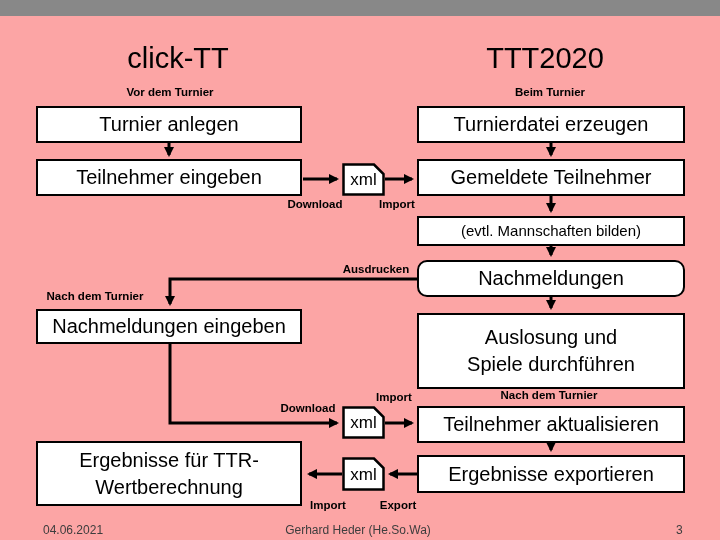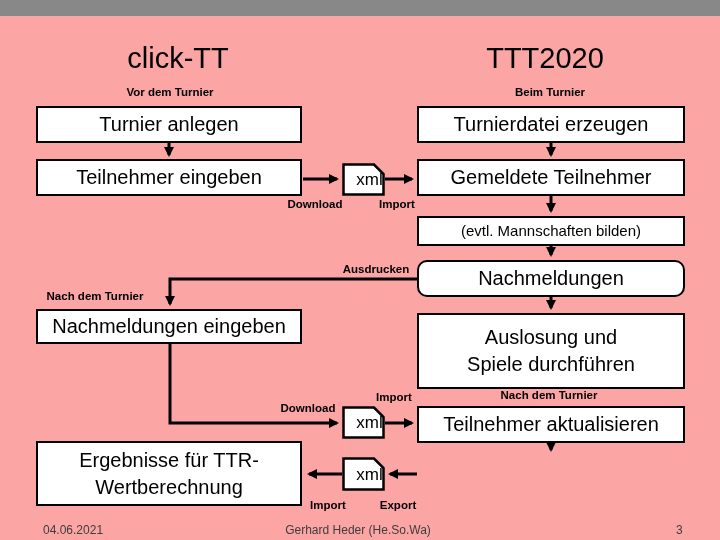--- a/index.html
+++ b/index.html
@@ -17,21 +17,21 @@
     font-size:20px;line-height:1.35;text-align:center;
   }
   .box.small{font-size:15px;font-weight:400;}
   .box span{display:block;white-space:nowrap;}
   .flow-label{font-size:11.5px;font-weight:700;white-space:nowrap;transform:translate(-50%,-50%);}
   .xml-shape{position:absolute;}
   .xml-shape svg{position:absolute;left:0;top:0;}
   .xml-text{
     position:absolute;left:0;top:0;width:100%;height:100%;
     display:flex;align-items:center;justify-content:center;
-    font-size:17px;line-height:1;padding-left:6px;
+    font-size:17px;line-height:1;
   }
   .footer-text{font-size:12px;color:#3d3d3d;white-space:nowrap;}
   #connectors{position:absolute;left:0;top:0;}
 </style>
 </head>
 <body>
 
 <div id="slide">
 
   <svg id="connectors" width="720" height="540" viewBox="0 0 720 540">
@@ -89,20 +89,23 @@
   <div class="box" style="left:417px;top:244px;width:268px;height:37px;border-radius:10px;">
     <span>Nachmeldungen</span>
   </div>
   <div class="box" style="left:417px;top:297px;width:268px;height:76px;">
     <span>Auslosung und</span>
     <span>Spiele durchführen</span>
   </div>
   <div class="box" style="left:417px;top:390px;width:268px;height:37px;">
     <span>Teilnehmer aktualisieren</span>
   </div>
+  <div class="box" style="left:417px;top:439px;width:268px;height:38px;">
+    <span>Ergebnisse exportieren</span>
+  </div>
 
   <div class="xml-shape" style="left:342px;top:147px;width:43px;height:33px;">
     <svg width="43" height="33" viewBox="0 0 43 33">
       <polygon points="1.5,1.5 32,1.5 41.5,11 41.5,31.5 1.5,31.5" fill="#fff" stroke="#000" stroke-width="2.5"></polygon>
     </svg>
     <div class="xml-text">xml</div>
   </div>
   <div class="xml-shape" style="left:342px;top:390px;width:43px;height:33px;">
     <svg width="43" height="33" viewBox="0 0 43 33">
       <polygon points="1.5,1.5 32,1.5 41.5,11 41.5,31.5 1.5,31.5" fill="#fff" stroke="#000" stroke-width="2.5"></polygon>

